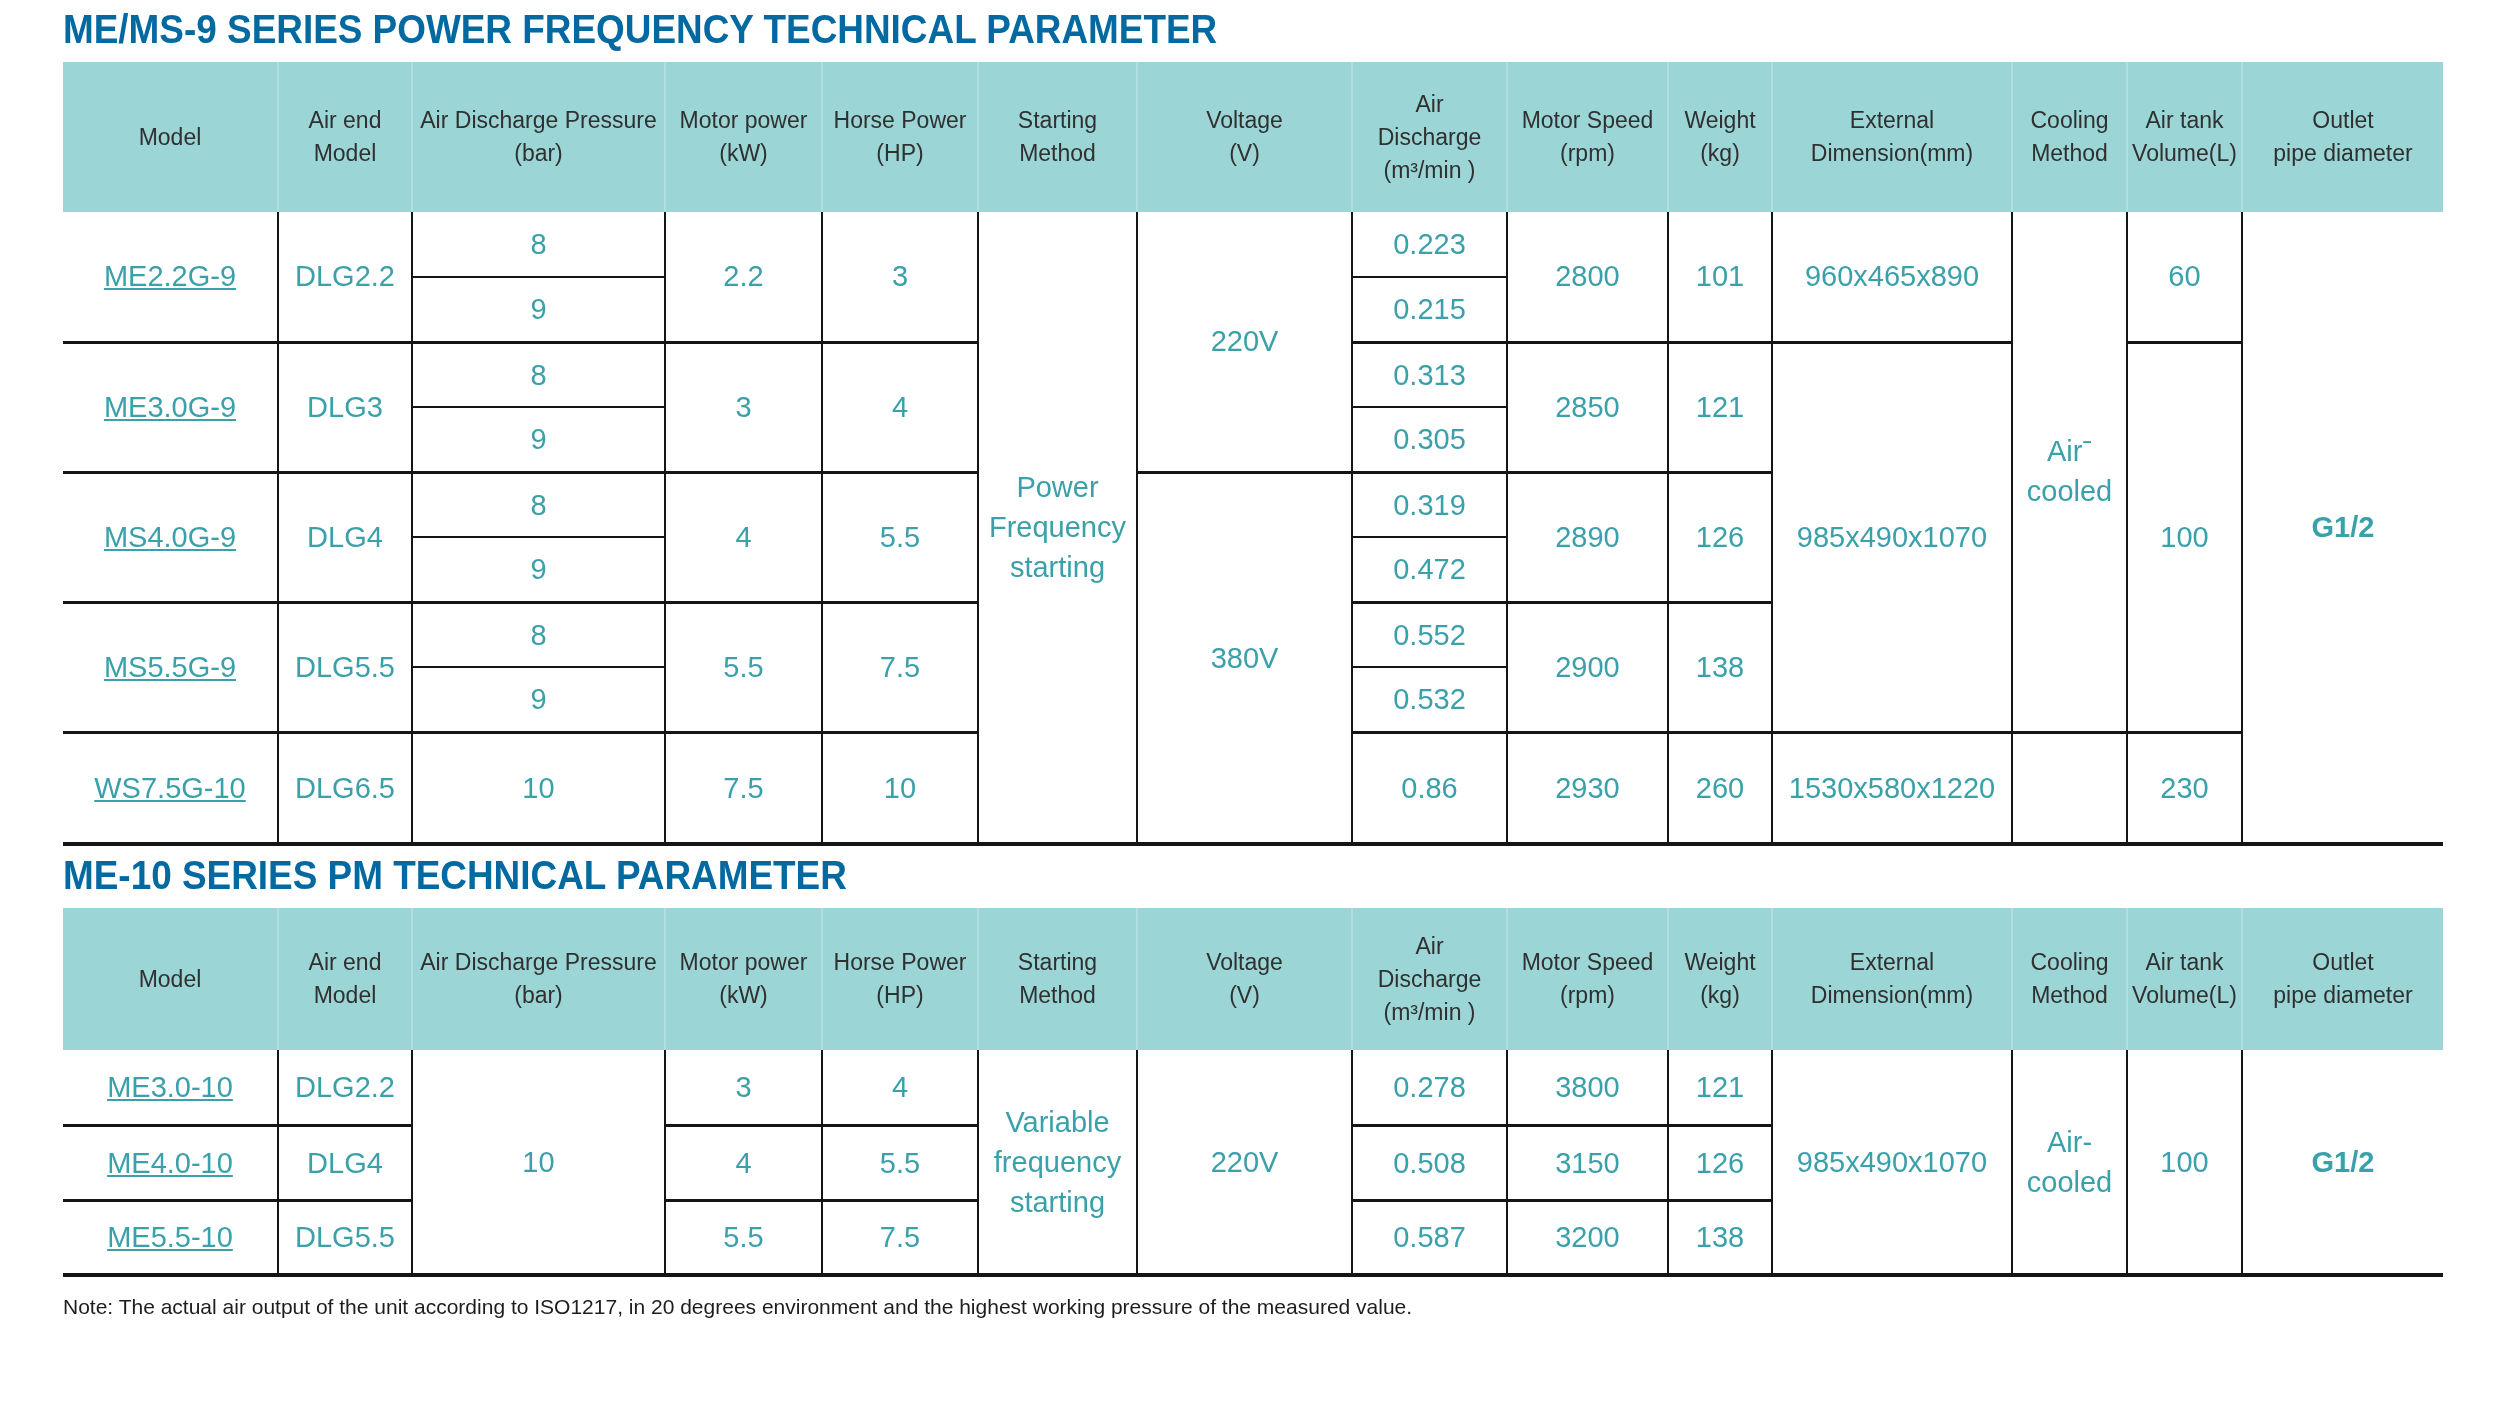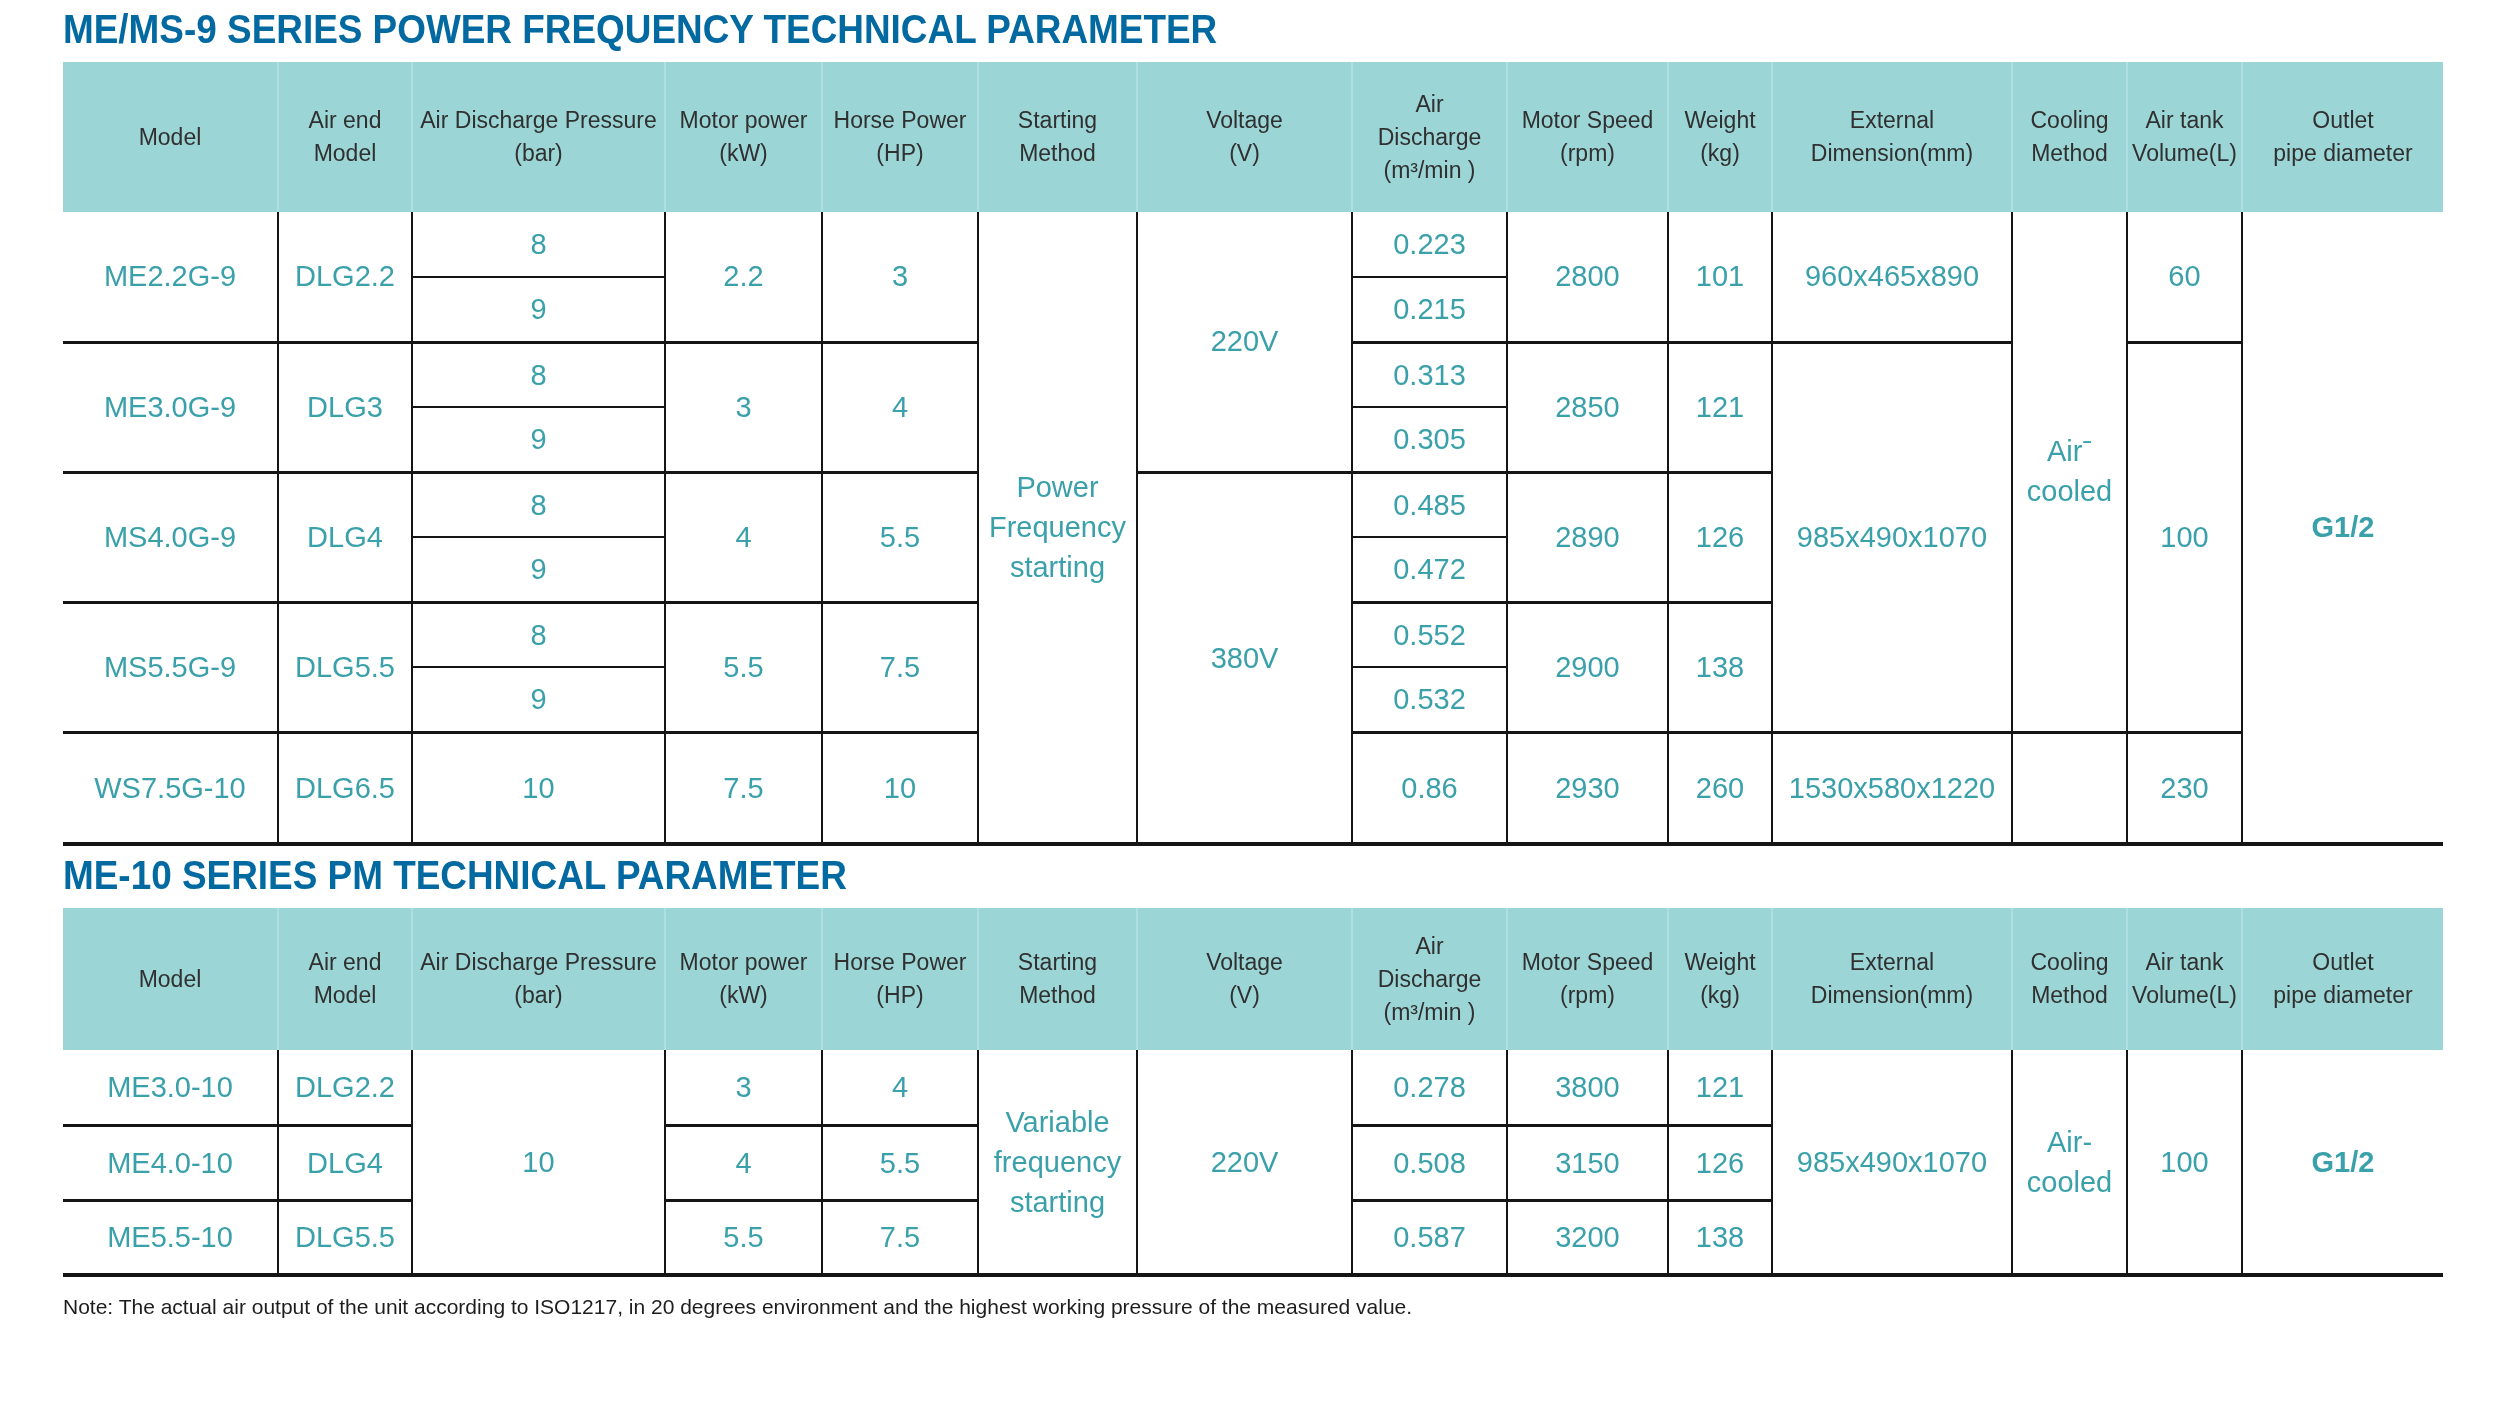--- a/index.html
+++ b/index.html
@@ -59,21 +59,21 @@
     font-size: 29px;
     line-height: 40px;
     white-space: pre-line;
     text-align: center;
     vertical-align: middle;
     padding: 0 2px;
     background: #ffffff;
   }
   table.param tbody tr:first-child > td { border-top: 0; }
   table.param tr.msep > td { border-top: 3px solid #151515; }
-  table.param td.c-model { border-left: 0; }
+  table.param td.c-model { border-left: 0; text-decoration: underline; }
   table.param td.c-out { border-right: 0; font-weight: bold; }
 
   tr.hrow1 { height: 150px; }
   tr.hrow2 { height: 142px; }
   tr.sub   { height: 65px; }
   tr.tall  { height: 112px; }
   tr.r75   { height: 75px; margin-top: 25px; }
 
   .note {
     margin: 15px 0 0 63px;
@@ -180,21 +180,21 @@
         <td class="c-disch">0.305</td>
       </tr>
 
       <tr class="sub msep">
         <td class="c-model" rowspan="2">MS4.0G-9</td>
         <td class="c-airend" rowspan="2">DLG4</td>
         <td class="c-press">8</td>
         <td class="c-kw" rowspan="2">4</td>
         <td class="c-hp" rowspan="2">5.5</td>
         <td class="c-volt" rowspan="5">380V</td>
-        <td class="c-disch">0.485</td>
+        <td class="c-disch">0.319</td>
         <td class="c-rpm" rowspan="2">2890</td>
         <td class="c-wt" rowspan="2">126</td>
       </tr>
       <tr class="sub">
         <td class="c-press">9</td>
         <td class="c-disch">0.472</td>
       </tr>
 
       <tr class="sub msep">
         <td class="c-model" rowspan="2">MS5.5G-9</td>

